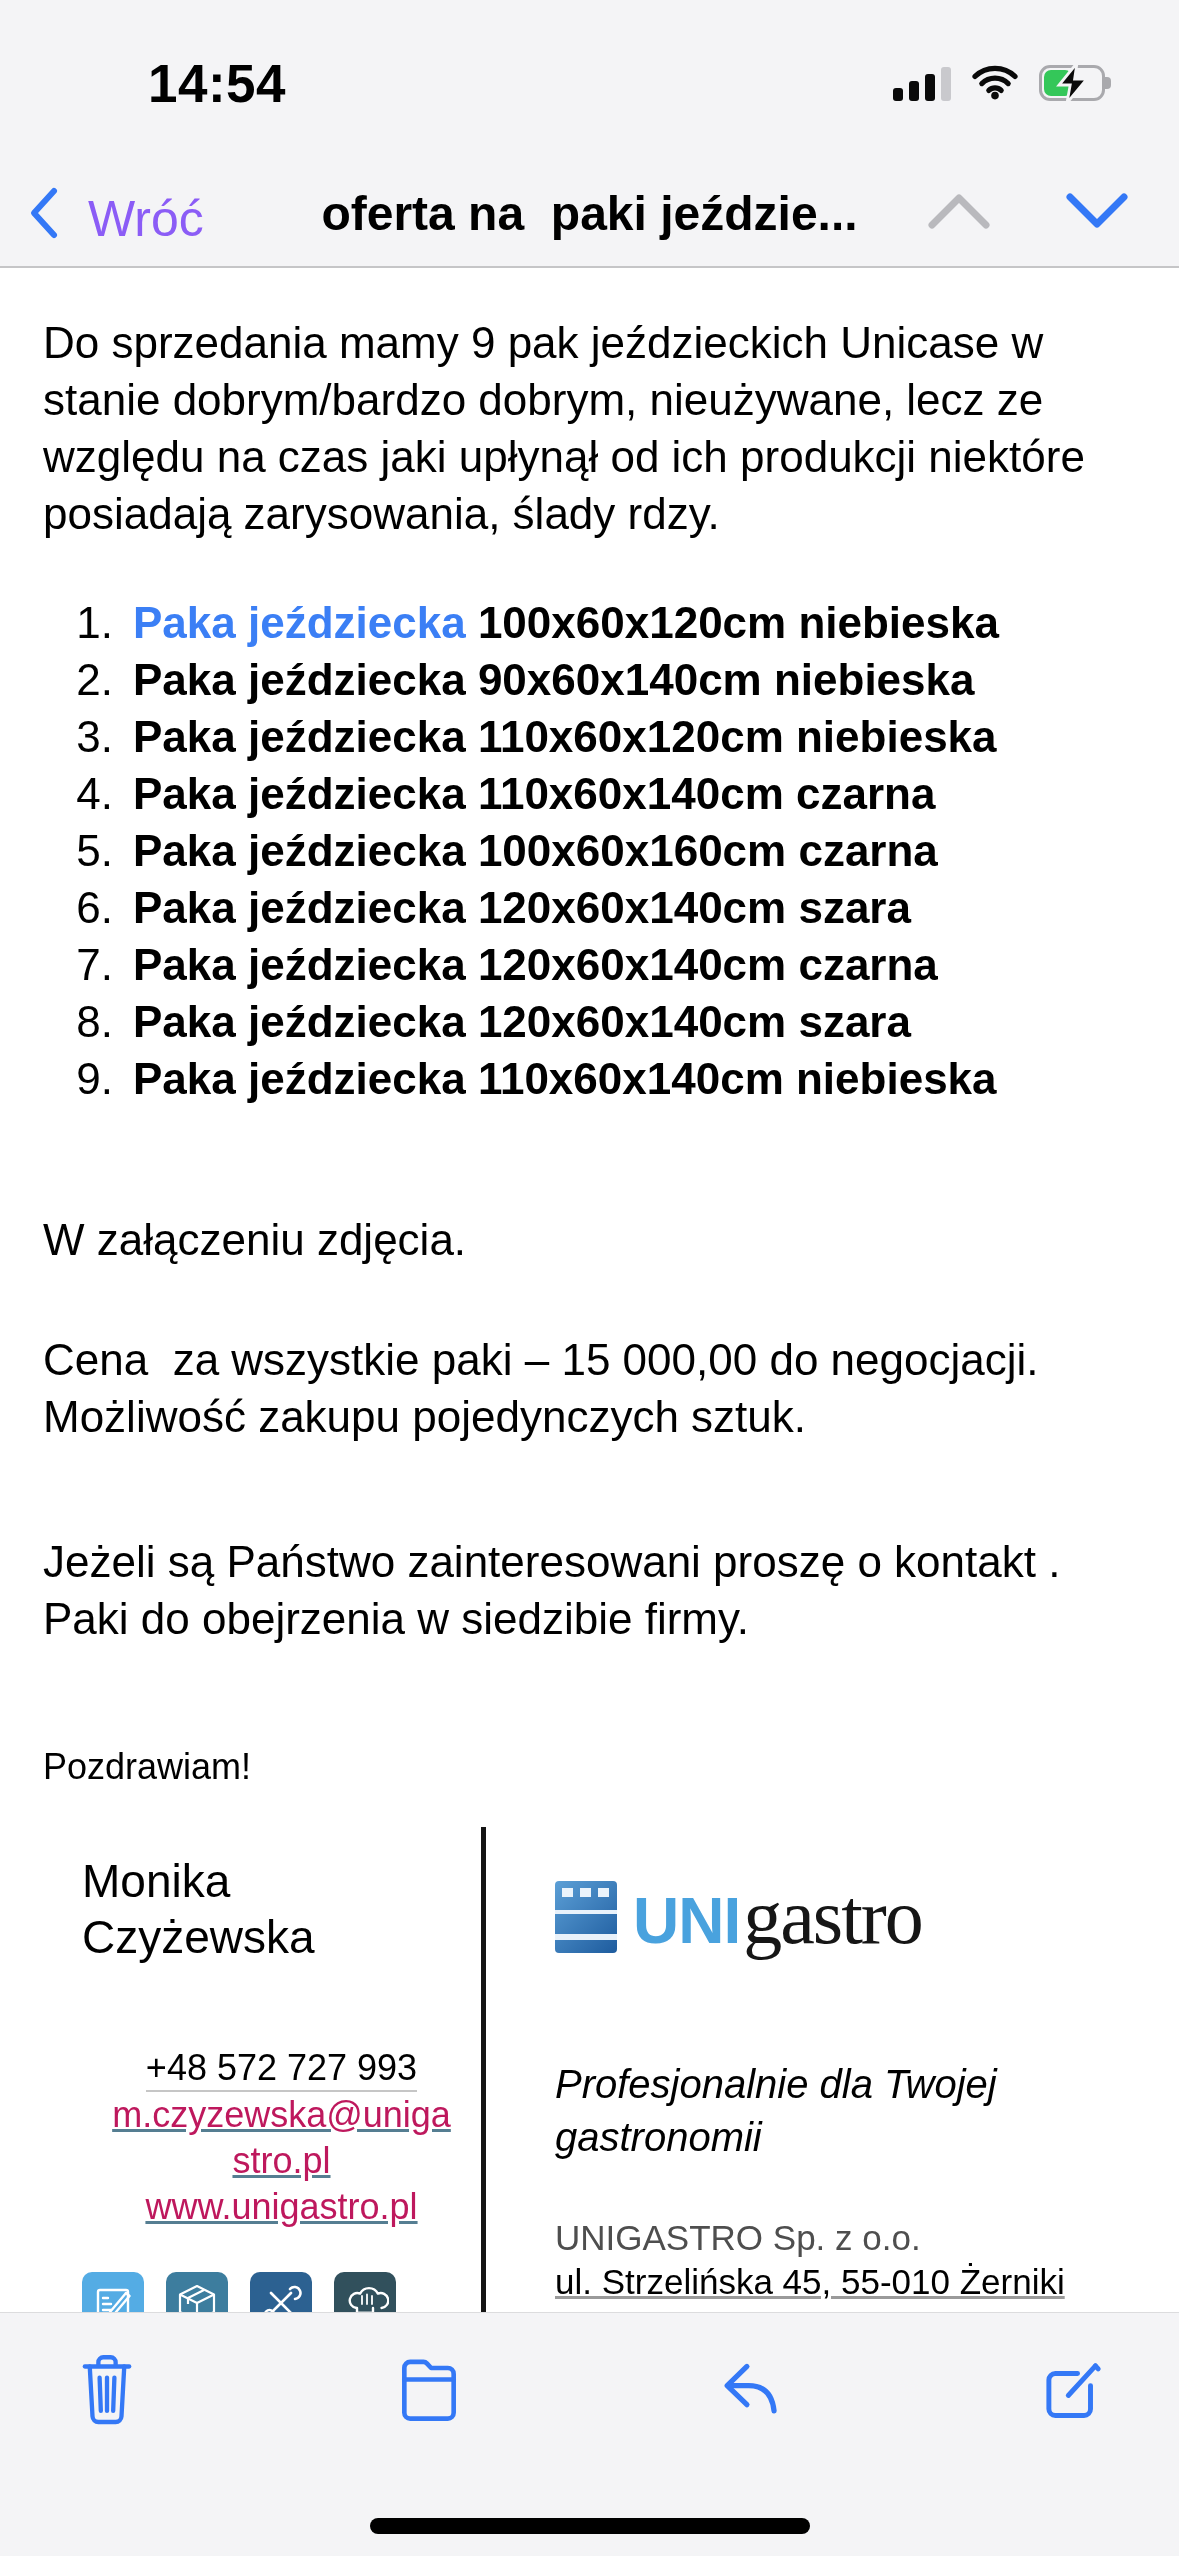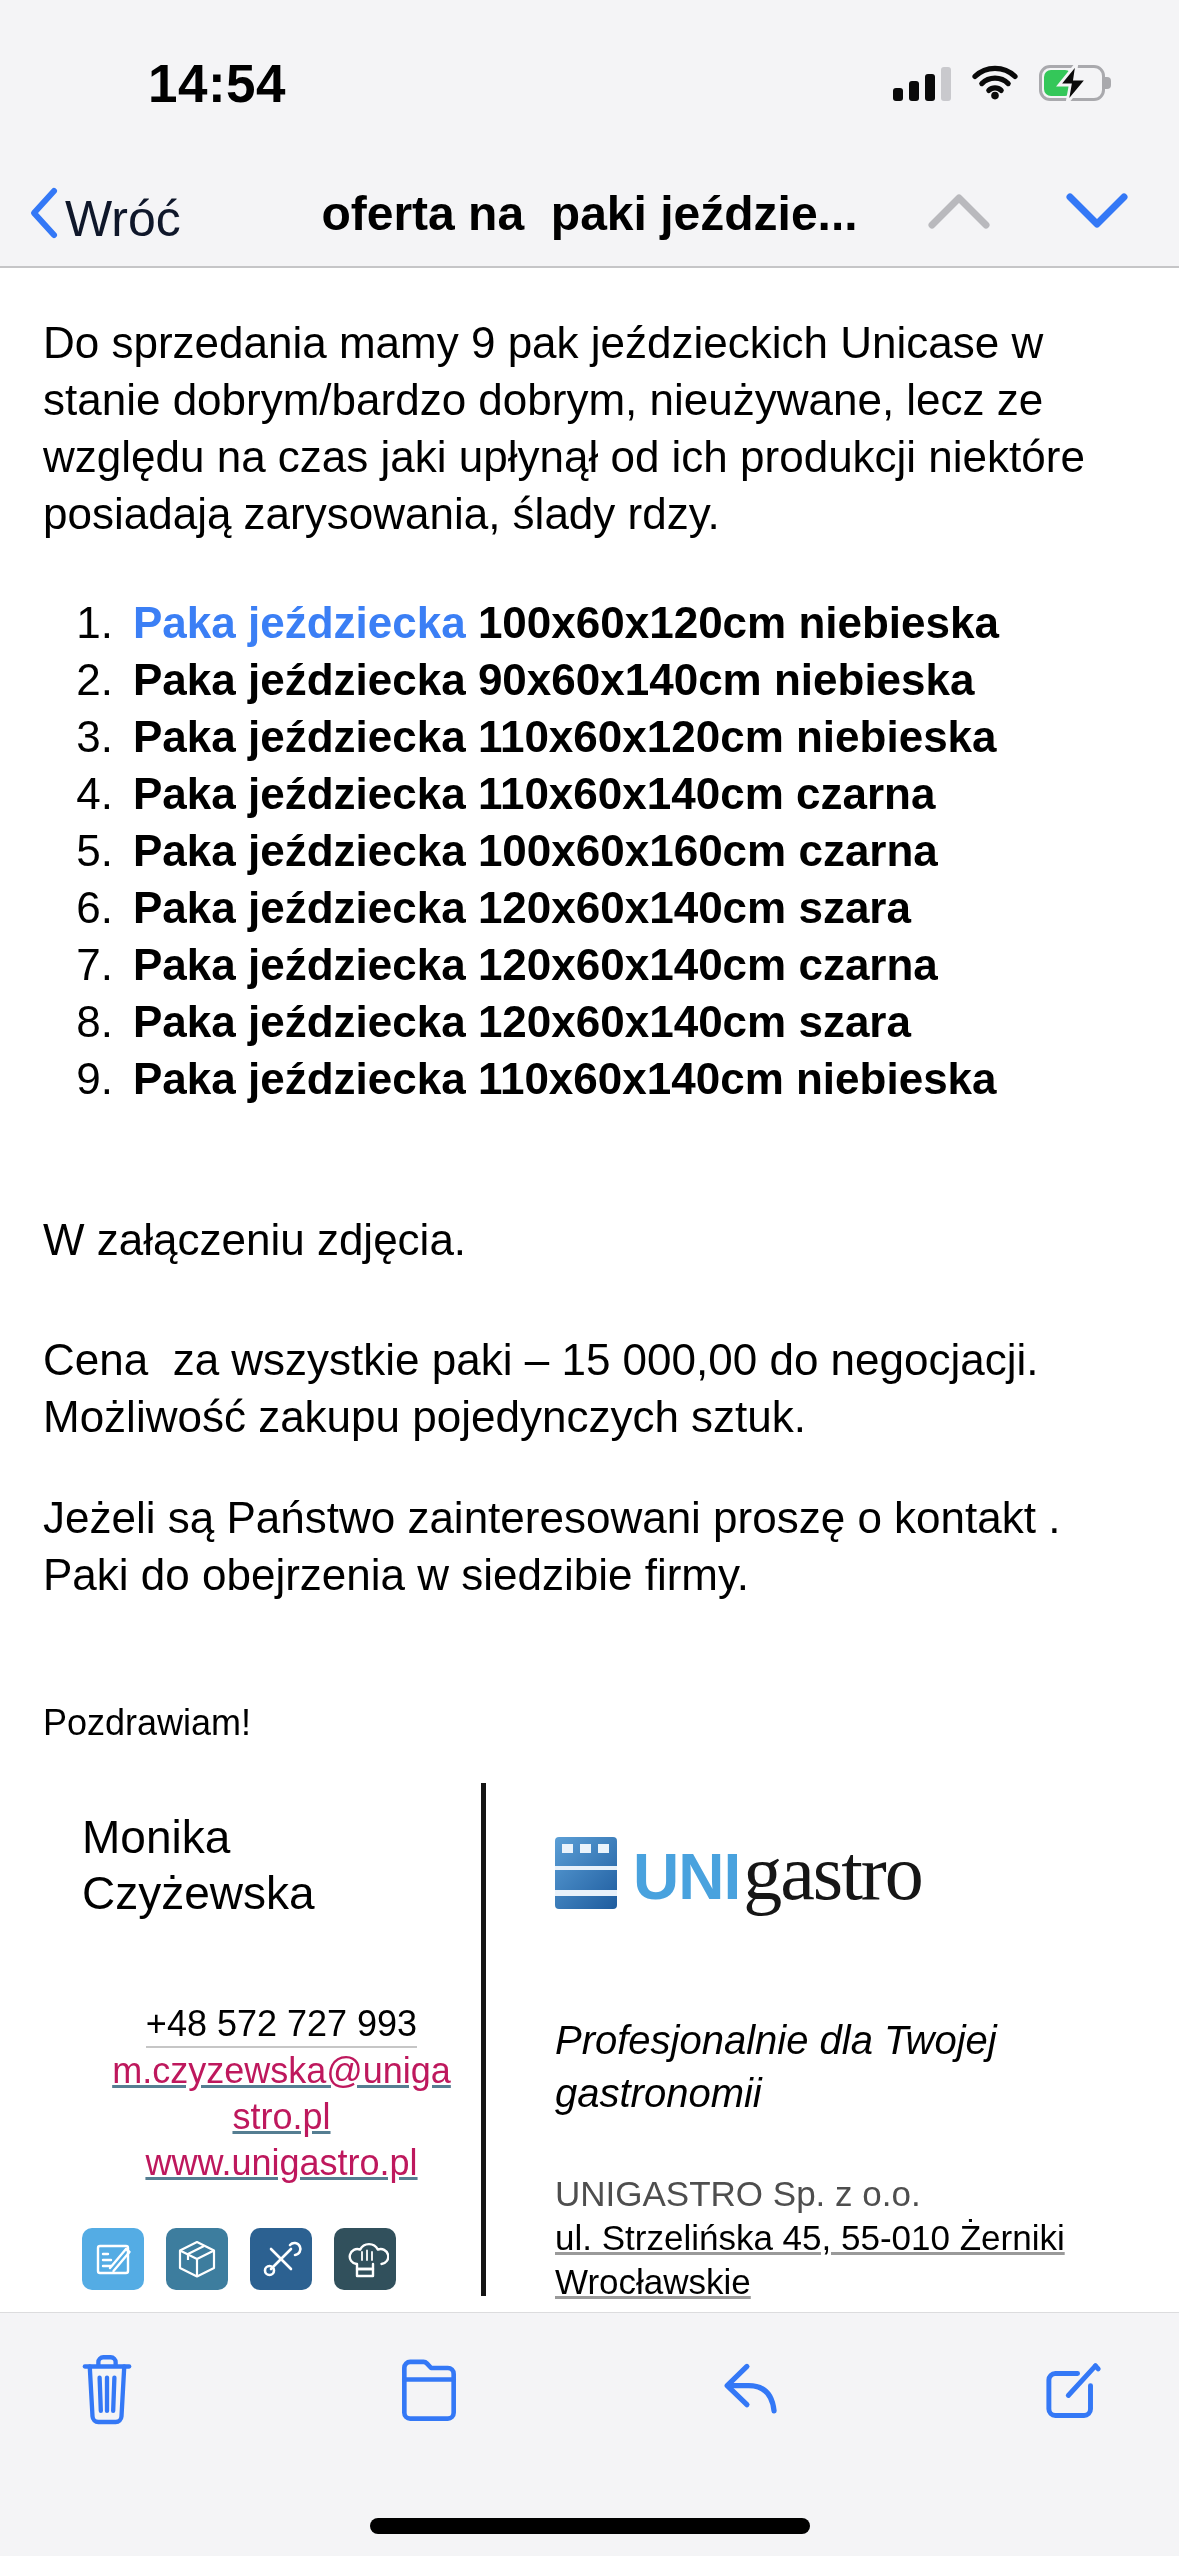--- a/index.html
+++ b/index.html
@@ -28,39 +28,39 @@
     background:#34c759; border-radius:7px; }
   .battery .nub { position:absolute; right:2px; top:12px; width:6px; height:12px;
     background:#a9a9ad; border-radius:0 4px 4px 0; }
   .battery svg { position:absolute; left:14px; top:-4px; }
   
   .navbar { position:relative; height:138px; background:#f4f4f6;
     border-bottom:2px solid #c5c5c7; }
   .nav-subtitle { position:absolute; top:14px; left:0; right:0;
     text-align:center; font-size:34px; color:#98989d; }
   .back-btn { position:absolute; left:26px; top:54px;
-    display:flex; align-items:center; gap:5px; color:#0f172a; font-size:50px; }
+    display:flex; align-items:center; gap:28px; color:#8b5cf6; font-size:50px; }
   .nav-title { position:absolute; left:50%; top:56px; transform:translateX(-50%);
     font-size:48px; font-weight:700; white-space:pre; }
   .chev-btn { position:absolute; top:60px; }
   .chev-up { right:186px; }
   .chev-down { right:48px; }
   
   .content { height:2044px; background:#fff; padding:0 36px 0 43px; overflow:hidden; }
   .para { font-size:44px; line-height:57px; }
   .p-intro { padding-top:46px; }
   .list { margin-top:52px; }
   .li { display:flex; font-size:44px; line-height:57px; font-weight:700; }
   .li .num { font-weight:400; width:70px; flex:none; text-align:right; margin-right:20px; }
   .li .txt { white-space:pre-wrap; }
   .li .link { color:#3b7ff5; }
   .li .link:empty { display:none; }
   .p-attach { margin-top:104px; }
   .p-price { margin-top:63px; }
-  .p-contact { margin-top:44px; }
+  .p-contact { margin-top:88px; }
   .closing { margin-top:97px; font-size:36px; line-height:46px; }
   
   .sig { display:flex; margin-top:37px; height:513px; }
   .sig-left { width:438px; flex:none; padding-left:39px; padding-top:26px; }
   .sig-name { font-size:46px; line-height:56px; }
   .sig-contact { margin-top:80px; font-size:36px; line-height:46px;text-align:center; }
   .phone-link { color:#000; border-bottom:2px solid #c6c6c6; display:inline-block;
     line-height:40px; padding-bottom:2px; }
   .mail-link, .web-link { color:#be185d; text-decoration:underline;
     text-decoration-color:#557e92; }

